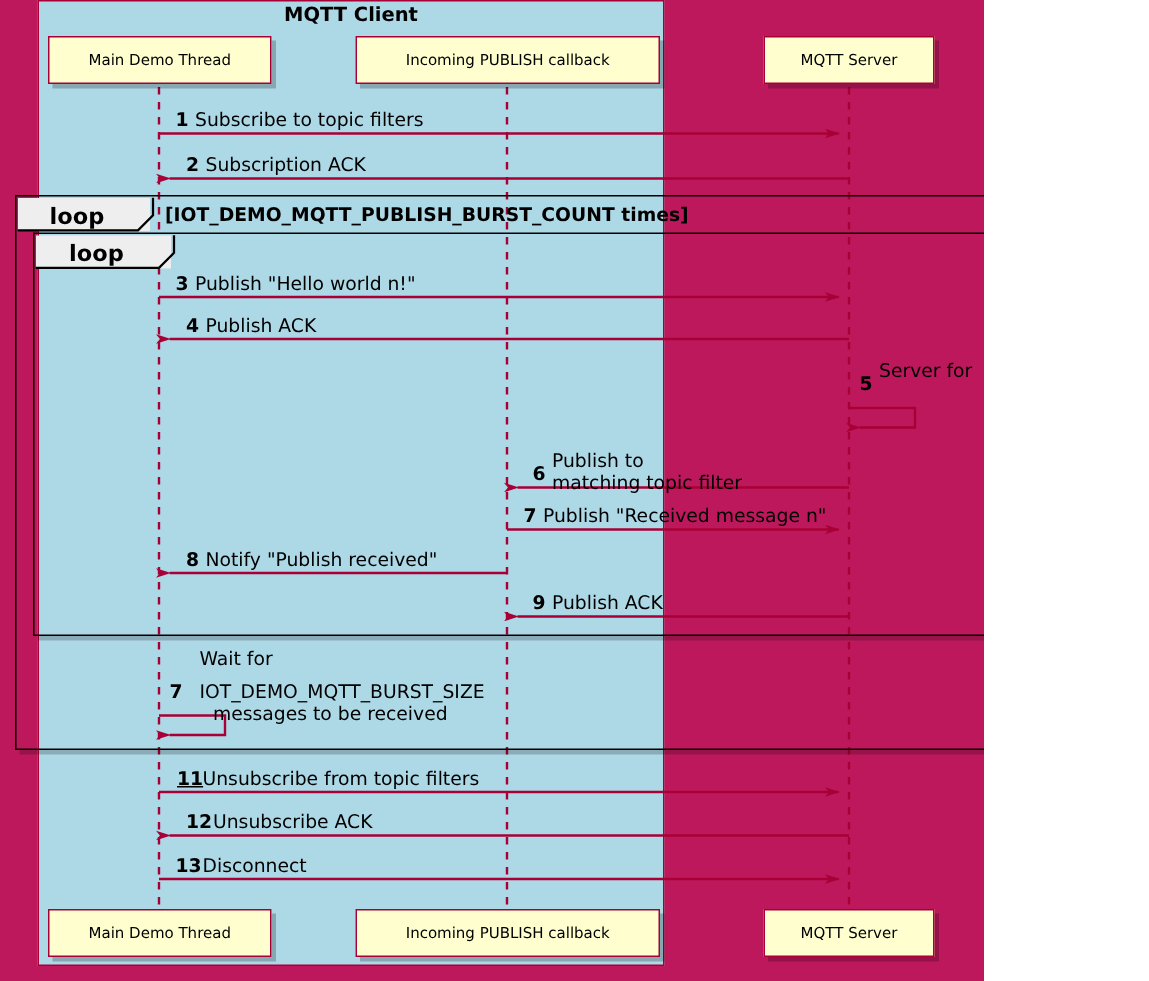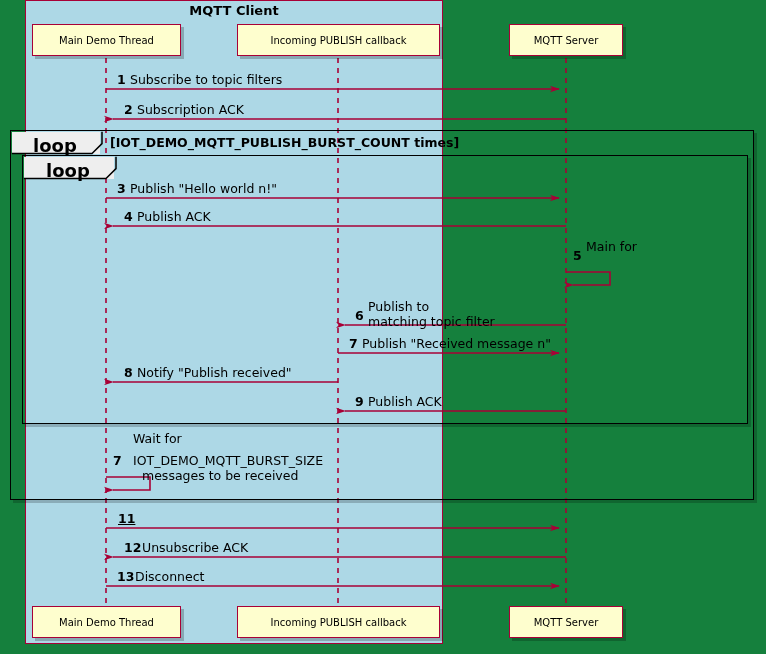--- a/index.html
+++ b/index.html
@@ -6,24 +6,24 @@
     margin: 0;
     padding: 0;
     background: #FFFFFF;
   }
   body {
     font-family: "DejaVu Sans", sans-serif;
     -webkit-font-smoothing: antialiased;
   }
   #diagram {
     position: relative;
-    width: 766px;
+    width: 656px;
     height: 654px;
     overflow: hidden;
-    background: #15803d;
+    background: #be185d;
   }
   #svg-layer {
     position: absolute;
     left: 0;
     top: 0;
     width: 766px;
     height: 654px;
   }
   .lbl {
     position: absolute;
@@ -78,21 +78,21 @@
     box-shadow: 3px 3px 0 rgba(0,0,0,0.20);
   }
   .frame-tab {
     position: absolute;
     background: #EEEEEE;
     box-sizing: border-box;
   }
   .frame-tab-label {
     position: absolute;
     font-weight: bold;
-    font-size: 18px;
+    font-size: 15px;
     color: #000000;
     font-family: "DejaVu Sans", sans-serif;
     white-space: pre;
     text-align: right;
   }
   .frame-cond {
     position: absolute;
     font-weight: bold;
     font-size: 12.5px;
     color: #000000;
@@ -195,41 +195,42 @@
   <div class="msg-num" style="left:124px; top:102px;">2</div>
   <div class="lbl" style="left:137px; top:102px;">Subscription ACK</div>
 
   <div class="msg-num" style="left:117px; top:181px;">3</div>
   <div class="lbl" style="left:130px; top:181px;">Publish "Hello world n!"</div>
 
   <div class="msg-num" style="left:124px; top:209px;">4</div>
   <div class="lbl" style="left:137px; top:209px;">Publish ACK</div>
 
   <div class="msg-num" style="left:573px; top:248px;">5</div>
-  <div class="lbl" style="left:586px; top:239px;">Main for</div>
+  <div class="lbl" style="left:586px; top:239px;">Server for</div>
 
   <div class="msg-num" style="left:355px; top:308px;">6</div>
   <div class="lbl" style="left:368px; top:299px;">Publish to</div>
   <div class="lbl" style="left:368px; top:314px;">matching topic filter</div>
 
   <div class="msg-num" style="left:349px; top:336px;">7</div>
   <div class="lbl" style="left:362px; top:336px;">Publish "Received message n"</div>
 
   <div class="msg-num" style="left:124px; top:365px;">8</div>
   <div class="lbl" style="left:137px; top:365px;">Notify "Publish received"</div>
 
   <div class="msg-num" style="left:355px; top:394px;">9</div>
   <div class="lbl" style="left:368px; top:394px;">Publish ACK</div>
 
   <div class="msg-num" style="left:113px; top:453px;">7</div>
   <div class="lbl" style="left:133px; top:431px;">Wait for</div>
   <div class="lbl" style="left:133px; top:453px;">IOT_DEMO_MQTT_BURST_SIZE</div>
   <div class="lbl" style="left:142px; top:468px;">messages to be received</div>
 
   <div class="msg-num" style="left:118px; top:511px;text-decoration:underline;">11</div>
+  <div class="lbl" style="left:135px; top:511px;">Unsubscribe from topic filters</div>
 
   <div class="msg-num" style="left:124px; top:540px;">12</div>
   <div class="lbl" style="left:142px; top:540px;">Unsubscribe ACK</div>
 
   <div class="msg-num" style="left:117px; top:569px;">13</div>
   <div class="lbl" style="left:135px; top:569px;">Disconnect</div>
 
 </div>
 
 </body></html>

